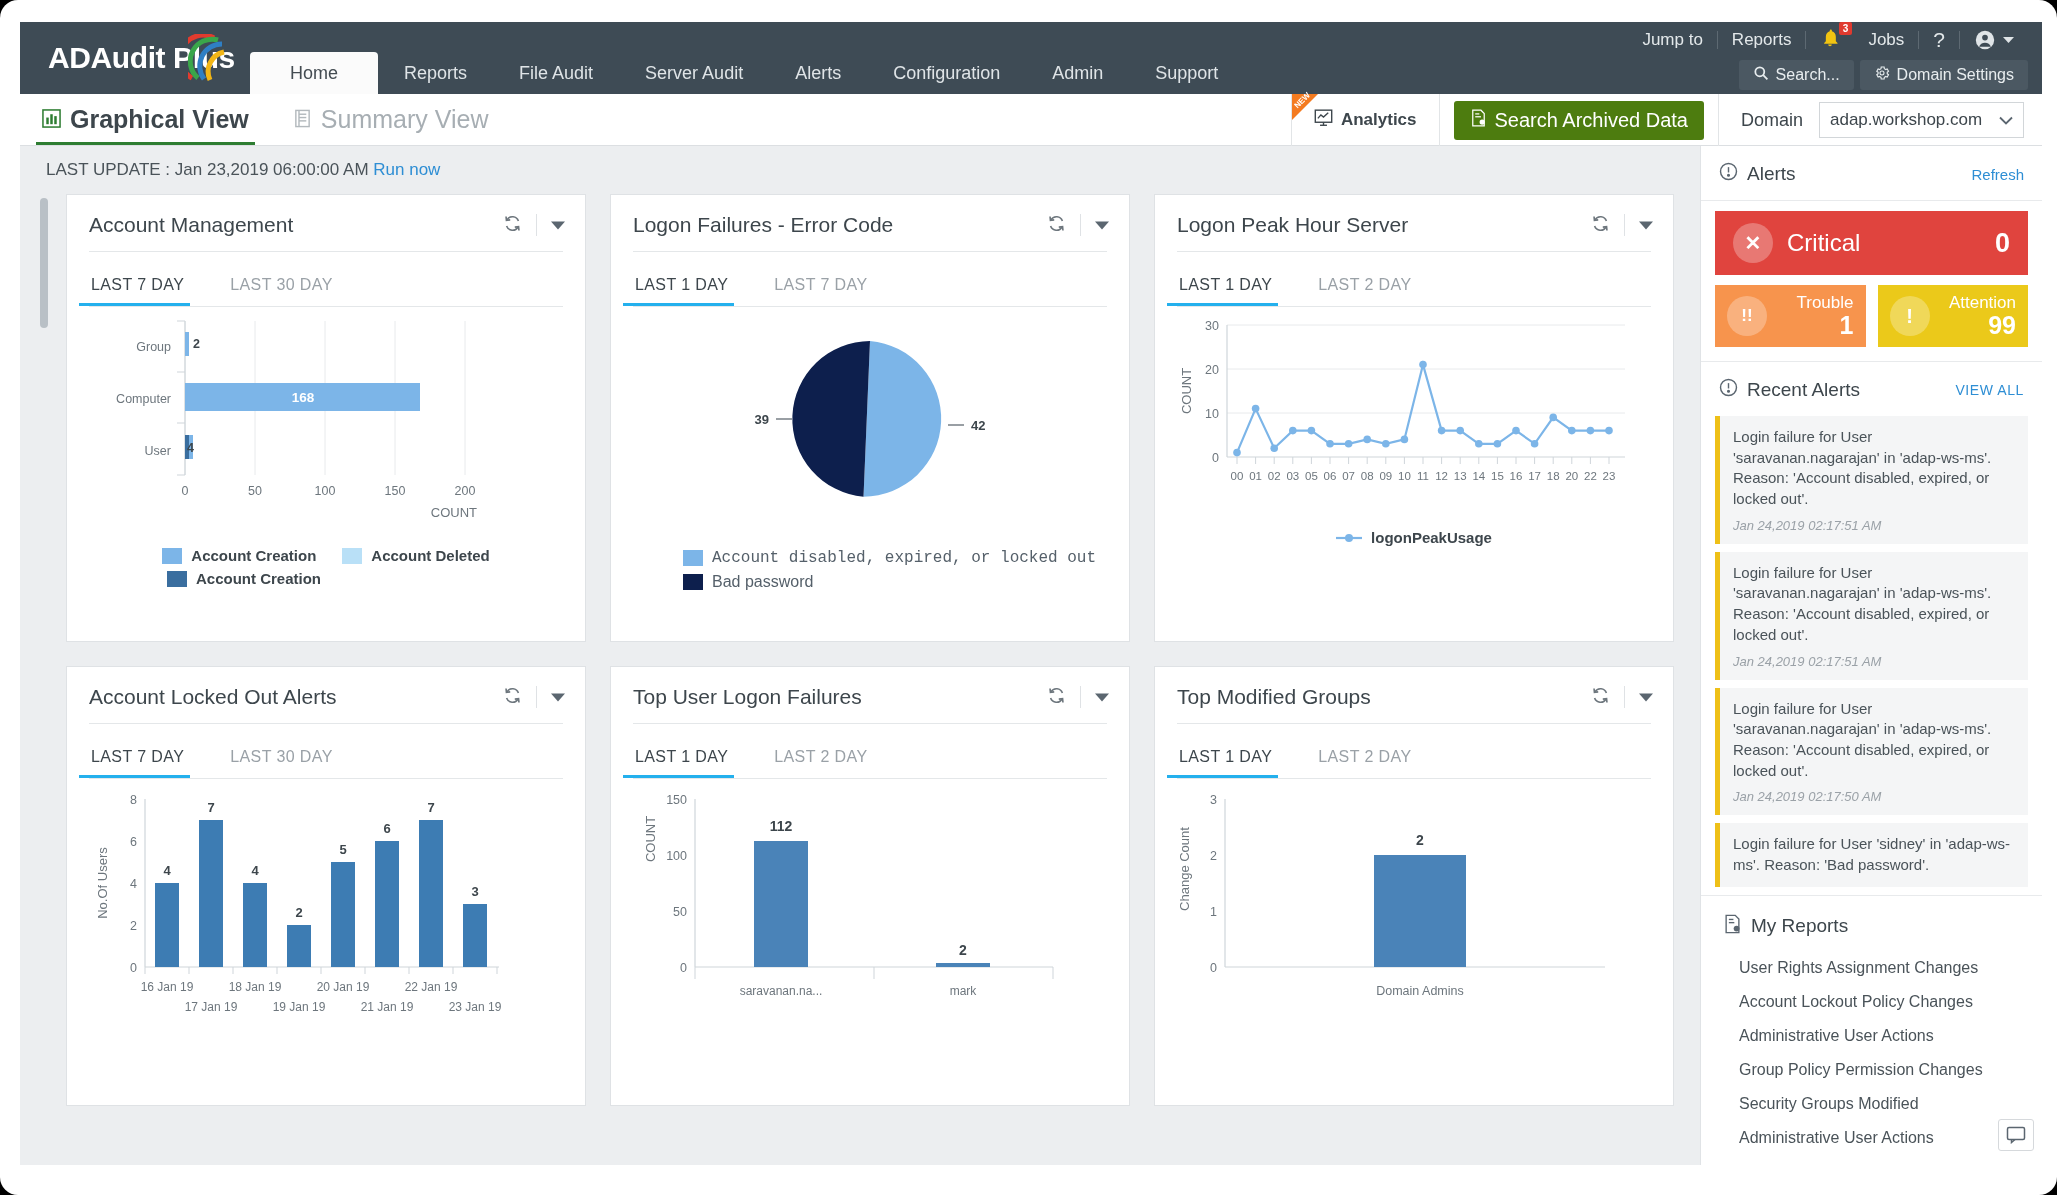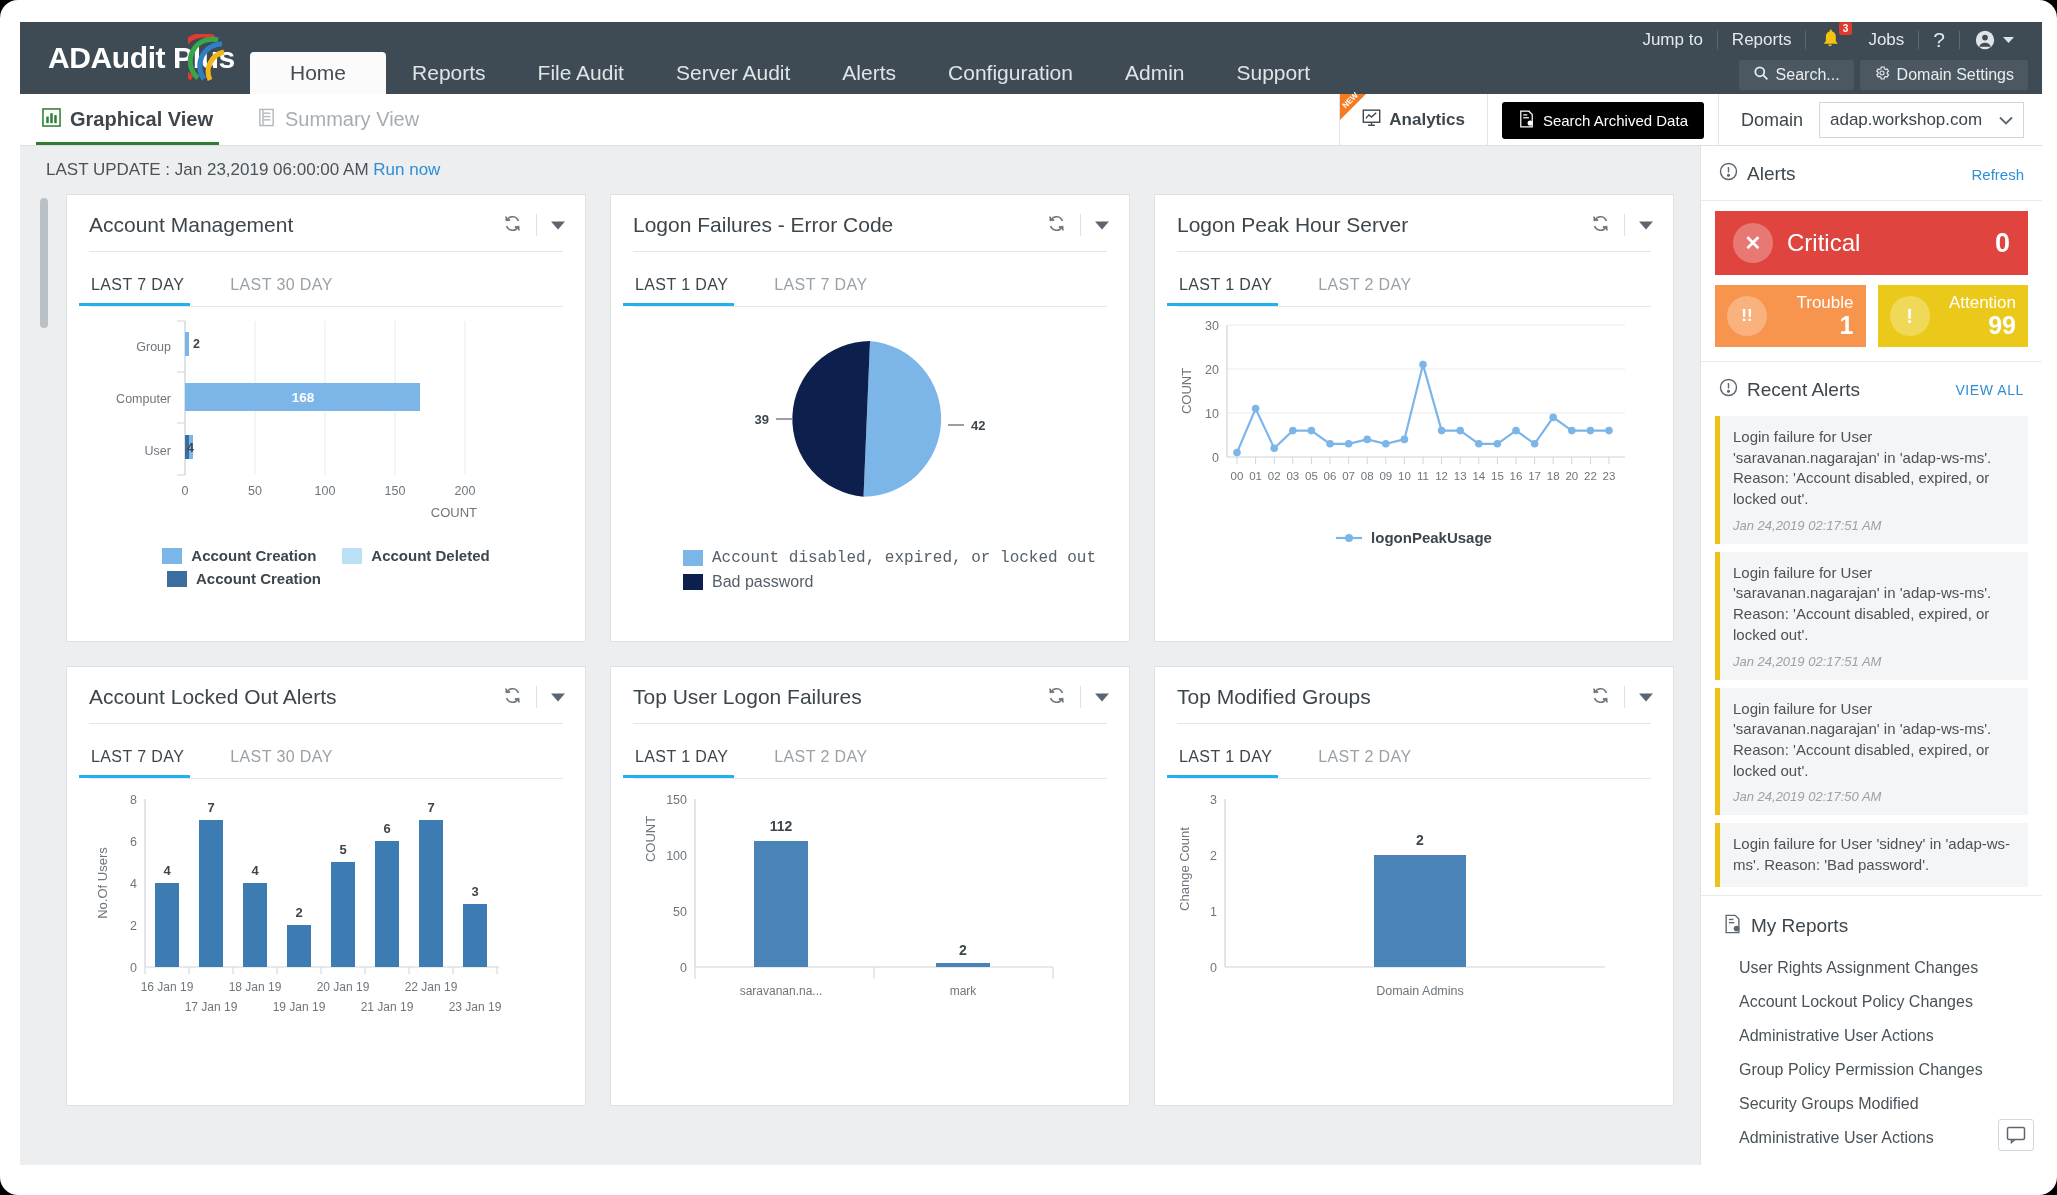--- a/index.html
+++ b/index.html
@@ -36,21 +36,21 @@
     position: relative;
   }
   .logo-text {
     color: #ffffff; font-size: 30px; font-weight: bold;
     letter-spacing: -0.4px; white-space: nowrap;
   }
   .logo-swoosh { position: absolute; left: 168px; top: 12px; }
   .mainnav { display: flex; align-items: flex-end; height: 72px; }
   .nav-item {
     padding: 0 26px; height: 42px; line-height: 42px;
-    color: #dfe4e7; font-size: 21px; cursor: pointer; white-space: nowrap;
+    color: #dfe4e7; font-size: 18px; cursor: pointer; white-space: nowrap;
   }
   .nav-item.active {
     background: #fbfbfb; color: #444c52;
     border-radius: 4px 4px 0 0;
     padding: 0 40px;
   }
   .topright {
     position: absolute; right: 0; top: 0;
     display: flex; flex-direction: column; align-items: flex-end;
   }
@@ -75,21 +75,21 @@
 
   
   .subbar {
     height: 52px; background: #ffffff;
     border-bottom: 1px solid #dcdfe2;
     display: flex; align-items: center;
     position: relative;
   }
   .view-tab {
     display: flex; align-items: center; gap: 9px;
-    font-size: 20px; height: 51px; padding: 0 22px; cursor: pointer;
+    font-size: 25px; height: 51px; padding: 0 22px; cursor: pointer;
     position: relative;
   }
   .view-tab.active { color: #3d464c; font-weight: bold; }
   .view-tab.active:after {
     content: ""; position: absolute; left: 16px; right: 16px; bottom: 0;
     height: 3px; background: #2e7d32;
   }
   .view-tab.inactive { color: #a7aeb3; }
   .subbar-right {
     position: absolute; right: 0; top: 0; height: 52px;
@@ -102,23 +102,23 @@
   }
   .newflag {
     position: absolute; left: 0; top: 0; width: 0; height: 0;
     border-top: 26px solid #f47b20; border-right: 26px solid transparent;
   }
   .newflag span {
     position: absolute; left: 1px; top: -24px; font-size: 8px;
     color: #fff; font-weight: bold; transform: rotate(-45deg);
   }
   .sb-green {
-    background: #000000; color: #fff; border-radius: 3px;
+    background: #4d7c0f; color: #fff; border-radius: 3px;
     padding: 8px 16px; margin: 8px 14px 8px 14px;
-    display: flex; align-items: center; gap: 8px; font-size: 15px; cursor: pointer;
+    display: flex; align-items: center; gap: 8px; font-size: 20px; cursor: pointer;
   }
   .domain-area {
     display: flex; align-items: center; gap: 16px;
     border-left: 1px solid #e2e5e7; padding: 0 18px 0 22px; height: 52px;
   }
   .domain-label { font-size: 18px; color: #3d464c; }
   .domain-select {
     border: 1px solid #d2d6d9; background: #fff;
     display: flex; align-items: center; justify-content: space-between;
     width: 205px; height: 36px; padding: 0 10px; font-size: 17px; color: #3d464c;

